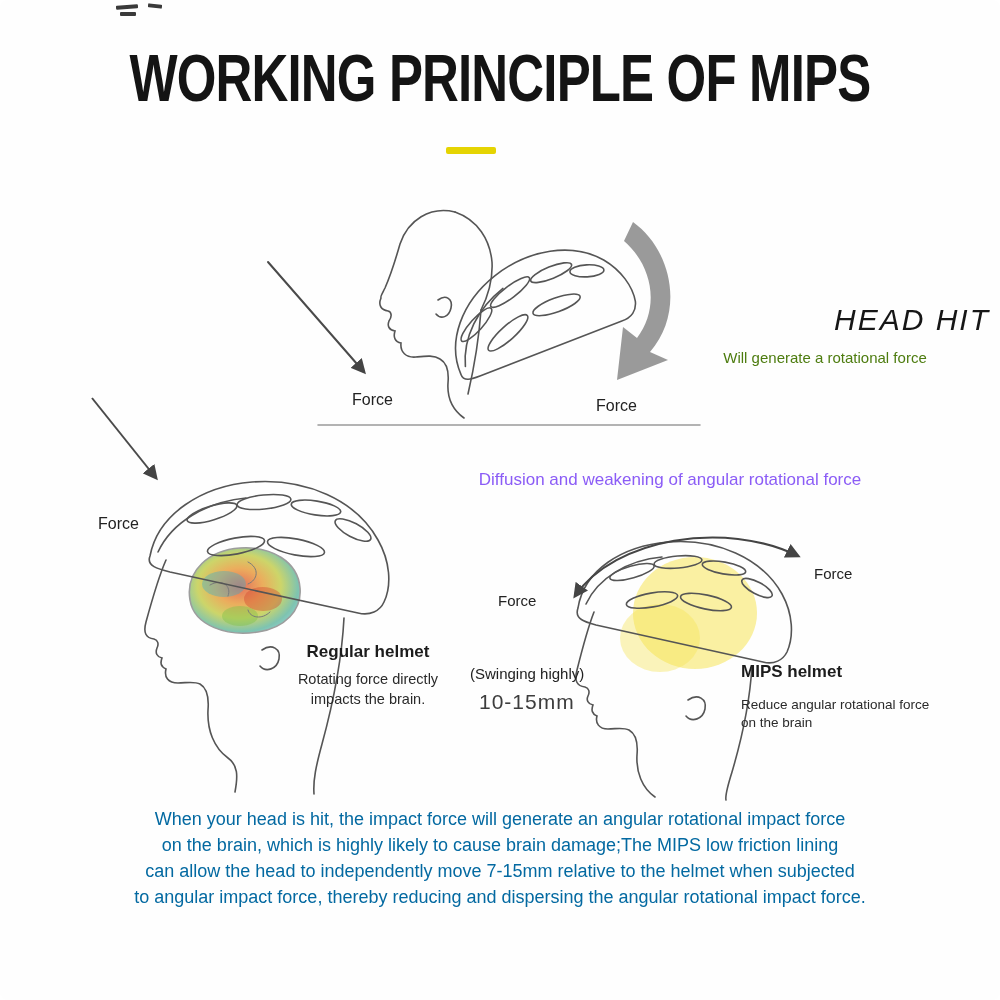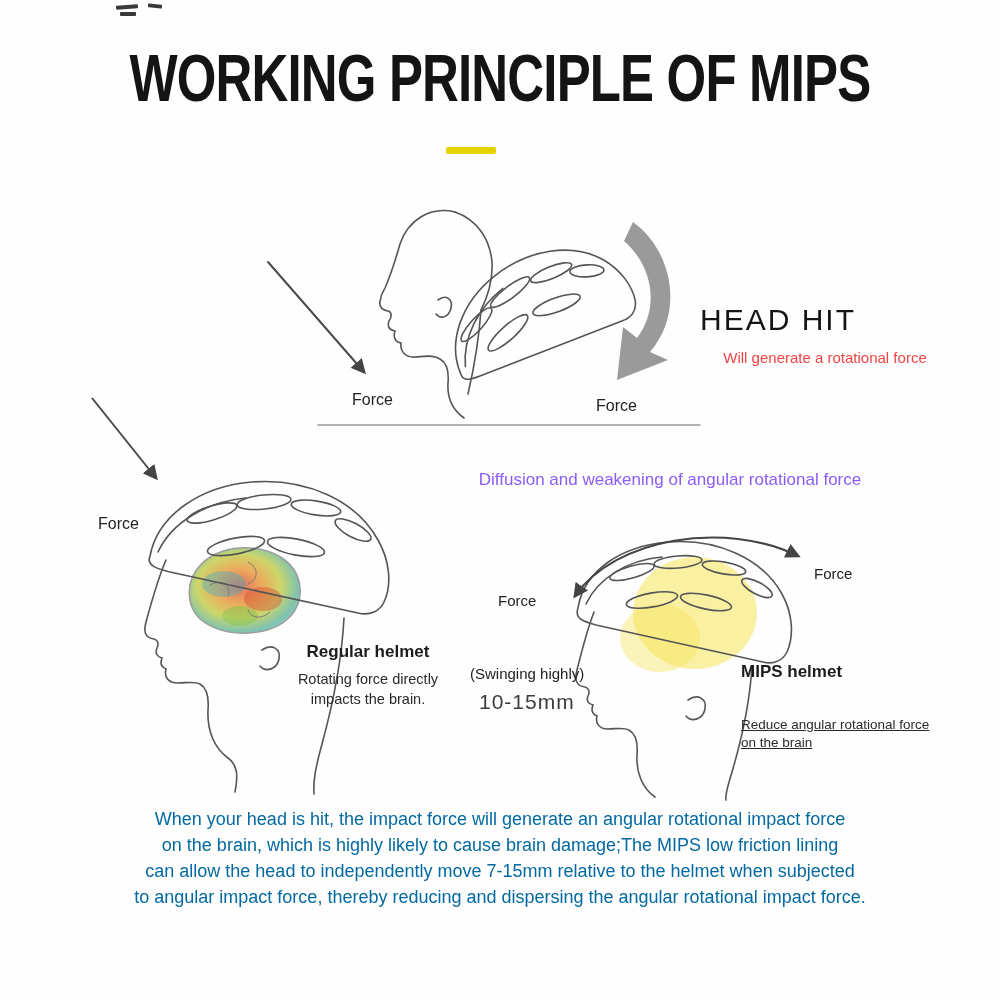--- a/index.html
+++ b/index.html
@@ -13,32 +13,32 @@
   .title-wrap{position:absolute;top:44px;left:0;width:1000px;text-align:center;}
   .title{
     display:inline-block;font-weight:bold;font-size:60px;letter-spacing:-1px;
     color:#141414;transform:scale(0.85,1.12);transform-origin:center;
     white-space:nowrap;
   }
   .accent-dash{position:absolute;left:446px;top:147px;width:50px;height:7px;
     background:#e5d402;border-radius:2px;}
 
   .force{font-size:16px;color:#222;}
-  .head-hit-title{left:700px;top:303px;width:290px;font-size:30px;letter-spacing:2px;color:#161616;text-align:left;}
-  .head-hit-sub{left:655px;top:349px;width:340px;font-size:15px;color:#ef4444;text-align:center;}
+  .head-hit-title{left:700px;top:303px;width:290px;font-size:30px;letter-spacing:2px;color:#161616;text-align:right;font-style:italic;}
+  .head-hit-sub{left:655px;top:349px;width:340px;font-size:15px;color:#4d7c0f;text-align:center;}
 
   .diffusion{left:395px;top:470px;width:550px;font-size:17px;color:#8b5cf6;text-align:center;}
 
   .reg-title{left:288px;top:642px;width:160px;font-size:17px;font-weight:bold;text-align:center;}
   .reg-desc{position:absolute;left:276px;top:670px;width:184px;font-size:14.5px;line-height:1.35;text-align:center;color:#2a2a2a;white-space:normal;}
 
   .swing-label{left:470px;top:665px;font-size:15px;color:#222;}
   .swing-value{left:479px;top:690px;font-size:21px;color:#3d3d3d;letter-spacing:1px;}
   .mips-title{left:741px;top:662px;width:170px;font-size:17px;font-weight:bold;}
-  .mips-desc{position:absolute;left:741px;top:716px;width:195px;font-size:13.5px;line-height:1.3;color:#2a2a2a;white-space:normal;text-decoration:underline;}
+  .mips-desc{position:absolute;left:741px;top:696px;width:195px;font-size:13.5px;line-height:1.3;color:#2a2a2a;white-space:normal;}
 
   .footer{position:absolute;left:40px;top:806px;width:920px;text-align:center;
     font-size:18px;line-height:1.45;color:#0369a1;}
   .footer div{white-space:nowrap;}
 
   .artifact{position:absolute;background:#3a3a3a;border-radius:1px;}
   svg.art{position:absolute;left:0;top:0;}
 </style>
 </head>
 <body>

